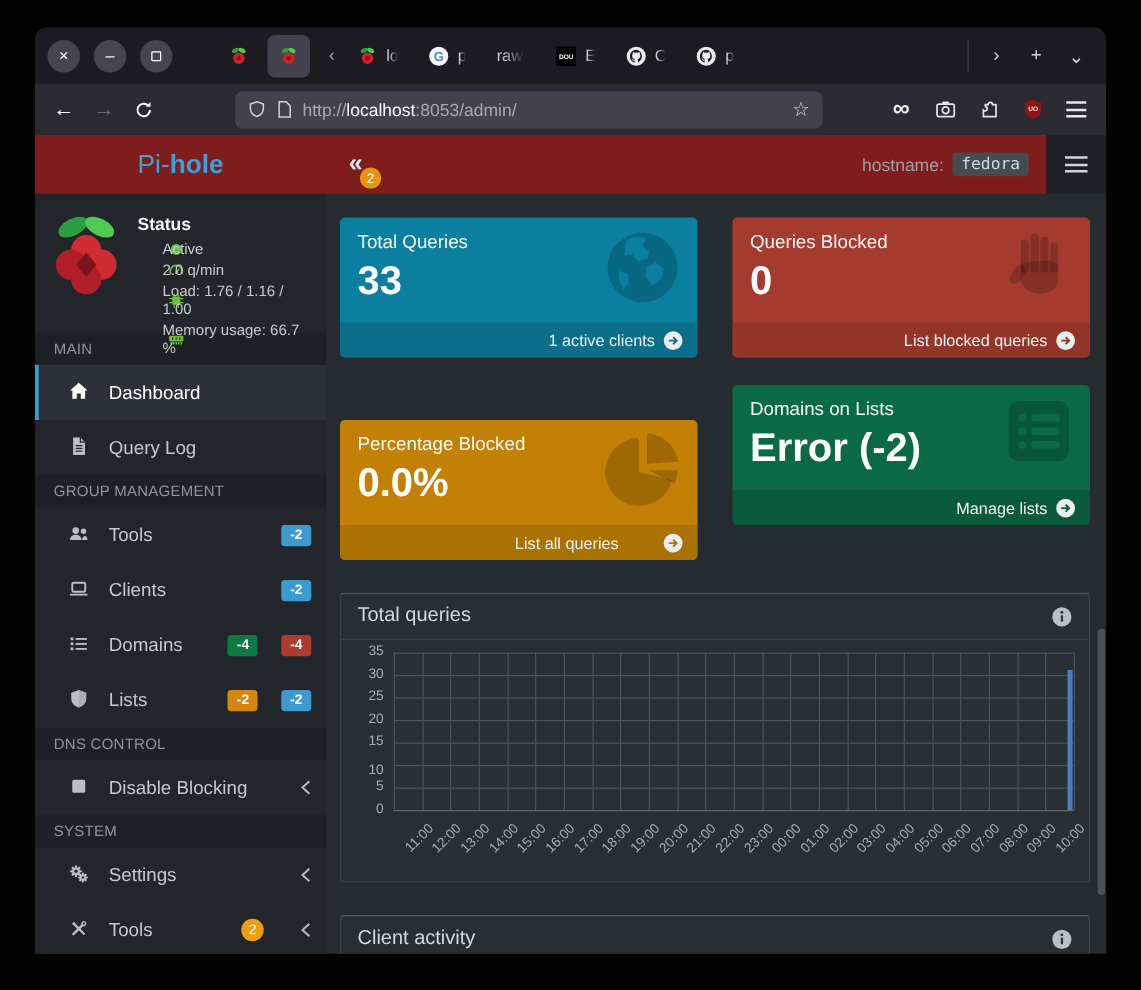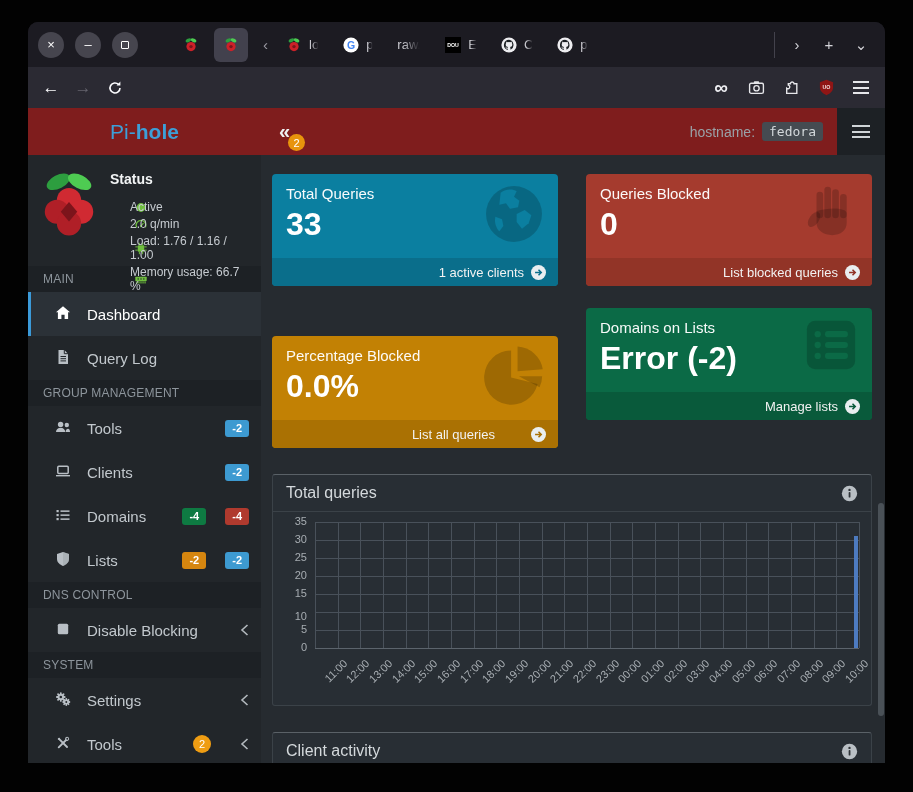--- a/index.html
+++ b/index.html
@@ -49,21 +49,21 @@
   .hostname { margin-left:auto; display:flex; align-items:center; gap:7px; font-size:14px; color:#9aa1a7; padding-right:14px; }
   .hostname code { font-family:"DejaVu Sans Mono", monospace; font-size:13px; color:#d3d8db; background:#454b51; border-radius:3px; padding:2px 7px; }
   .menu-box { width:48px; height:47px; background:#1d2125; display:flex; align-items:center; justify-content:center; }
   .menu-box .hamb i { width:18px; background:#cfd4d7; }
 
   .app-body { display:flex; height:608px; overflow:hidden; }
   aside { flex:0 0 233px; background:#22262a; overflow:hidden; }
   .logo-status { display:flex; padding:14px 10px 16px 10px; gap:10px; height:111px; }
   .logo-status svg { flex:0 0 62px; }
   .status-block { font-size:12px; color:#c6cbd0; padding-top:2px; }
-  .status-title { font-size:14px; font-weight:bold; color:#f2f4f5; margin-bottom:13px; }
+  .status-title { font-size:14px; font-weight:bold; color:#f2f4f5; margin-bottom:5px; }
   .status-line { display:flex; align-items:center; gap:7px; margin-bottom:3px; }
   .status-line .sicon { width:13px; height:13px; color:#6fbf3e; display:inline-flex; }
 
   .menu-section { height:26px; line-height:26px; background:#1d2125; color:#8d959c; font-size:12px; padding-left:15px; letter-spacing:.2px; }
   .menu-item { height:44px; display:flex; align-items:center; padding:0 12px 0 24px; color:#c2c8cd; font-size:15px; gap:14px; cursor:default; border-left:3px solid transparent; }
   .menu-item .micon { width:18px; height:18px; color:#b9bfc5; display:inline-flex; flex:0 0 18px; }
   .menu-item.active { background:#2b3137; border-left-color:#3b9ad9; color:#fff; }
   .menu-item.active .micon { color:#fff; }
   .menu-item .mlabel { flex:1; }
   .mbadge { font-size:11px; font-weight:bold; color:#fff; border-radius:3px; padding:2.5px 7px; margin-left:5px; }
@@ -182,20 +182,30 @@
 
     <div class="navbar">
       <span class="nav-btn">←</span>
       <span class="nav-btn dim">→</span>
       <span class="nav-btn">
         <svg width="16" height="16" viewBox="0 0 16 16">
             <path d="M13 8a5 5 0 1 1-1.5-3.6" fill="none" stroke="#fbfbfe" stroke-width="1.6"></path>
             <path d="M13.4 1.6v3.8H9.6z" fill="#fbfbfe"></path>
           </svg>
       </span>
+      <div class="urlbar">
+        <svg width="15" height="15" viewBox="0 0 16 16">
+            <path d="M8 1.5l5.5 2v4c0 3.2-2.6 5.5-5.5 6.6-2.9-1.1-5.5-3.4-5.5-6.6v-4z" fill="none" stroke="#d2d1d6" stroke-width="1.3"></path>
+          </svg>
+        <svg width="13" height="15" viewBox="0 0 14 16">
+            <path d="M2.5 1.5h6l3.5 3.5v9.5h-9.5z" fill="none" stroke="#d2d1d6" stroke-width="1.3"></path>
+          </svg>
+        <span class="urltext"><span>http://</span><span class="host">localhost</span><span>:8053/admin/</span></span>
+        <span class="url-star">☆</span>
+      </div>
       <div class="nav-right">
         <span class="nav-icon infinity">∞</span>
         <span class="nav-icon">
           <svg width="17" height="17" viewBox="0 0 16 16">
               <rect x="1.5" y="4" width="13" height="9.5" rx="1.5" fill="none" stroke="#e6e6ea" stroke-width="1.3"></rect>
               <rect x="5.5" y="2" width="5" height="2.4" rx="0.8" fill="#e6e6ea"></rect>
               <circle cx="8" cy="8.7" r="2.5" fill="none" stroke="#e6e6ea" stroke-width="1.3"></circle>
             </svg>
         </span>
         <span class="nav-icon">

